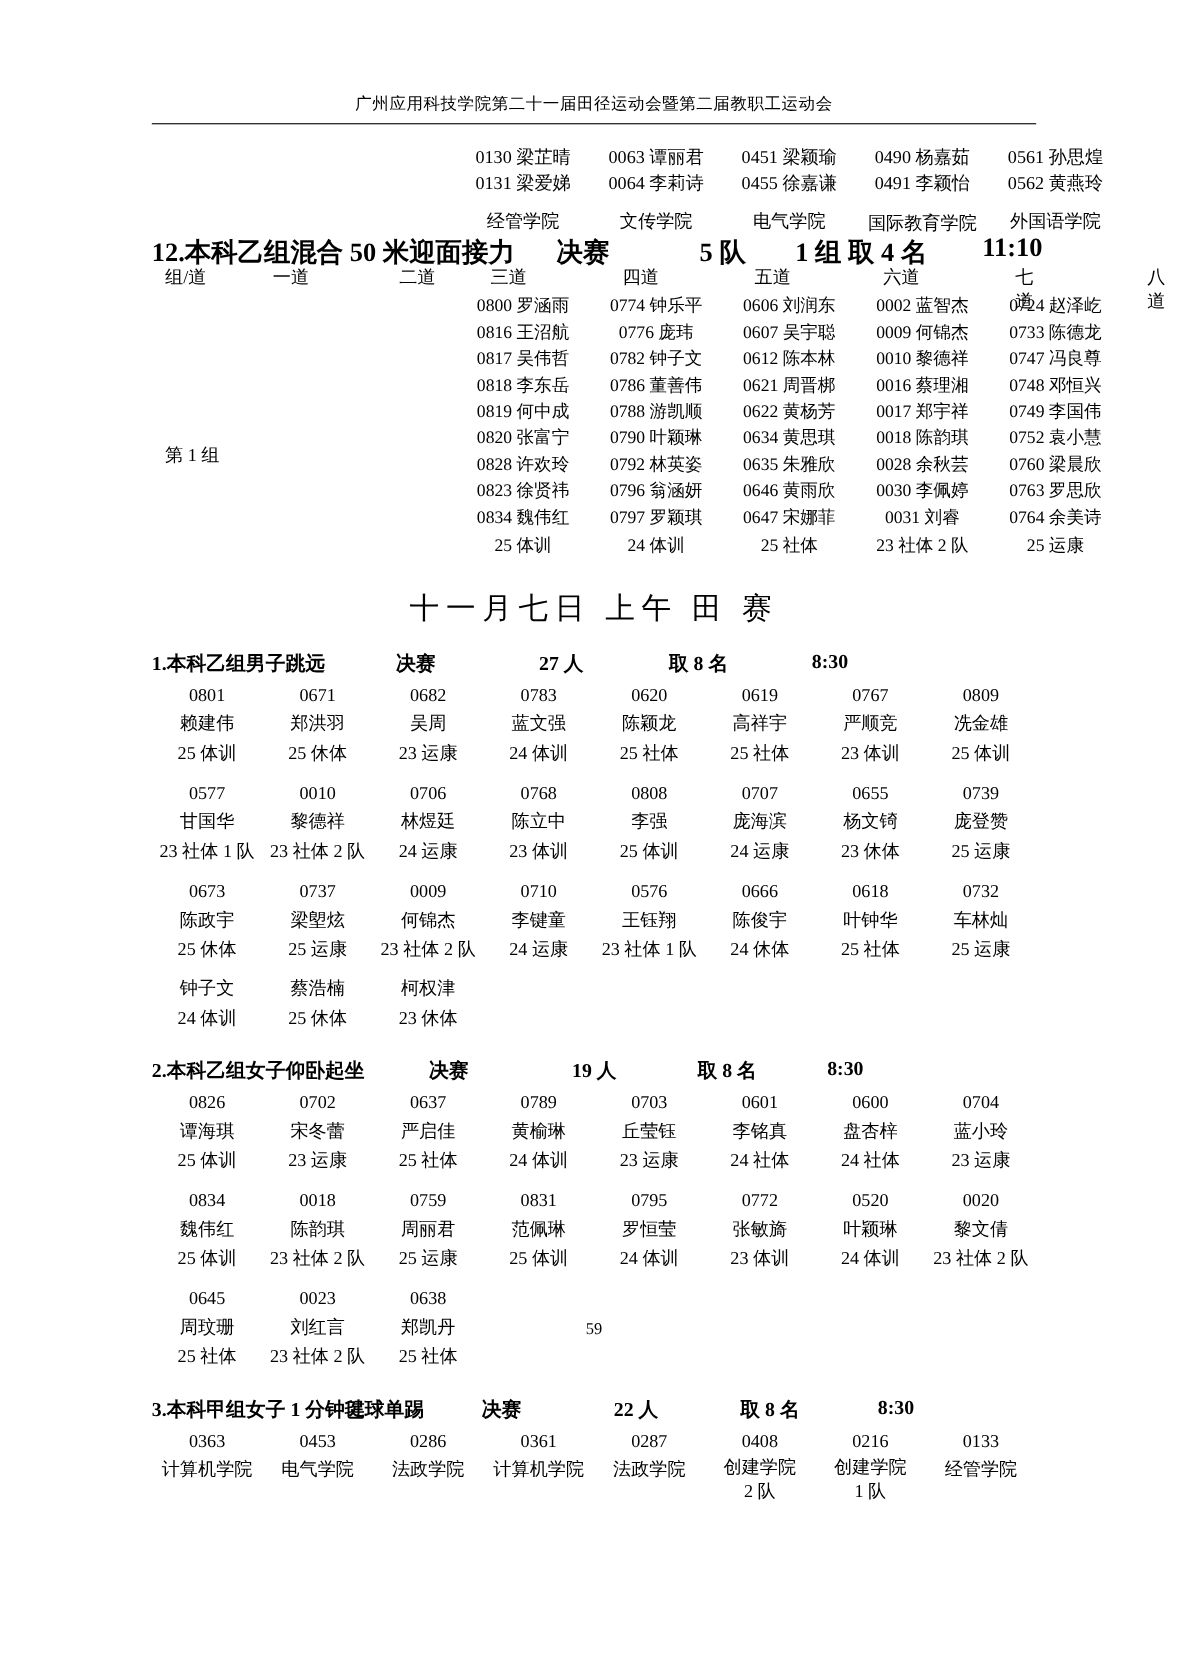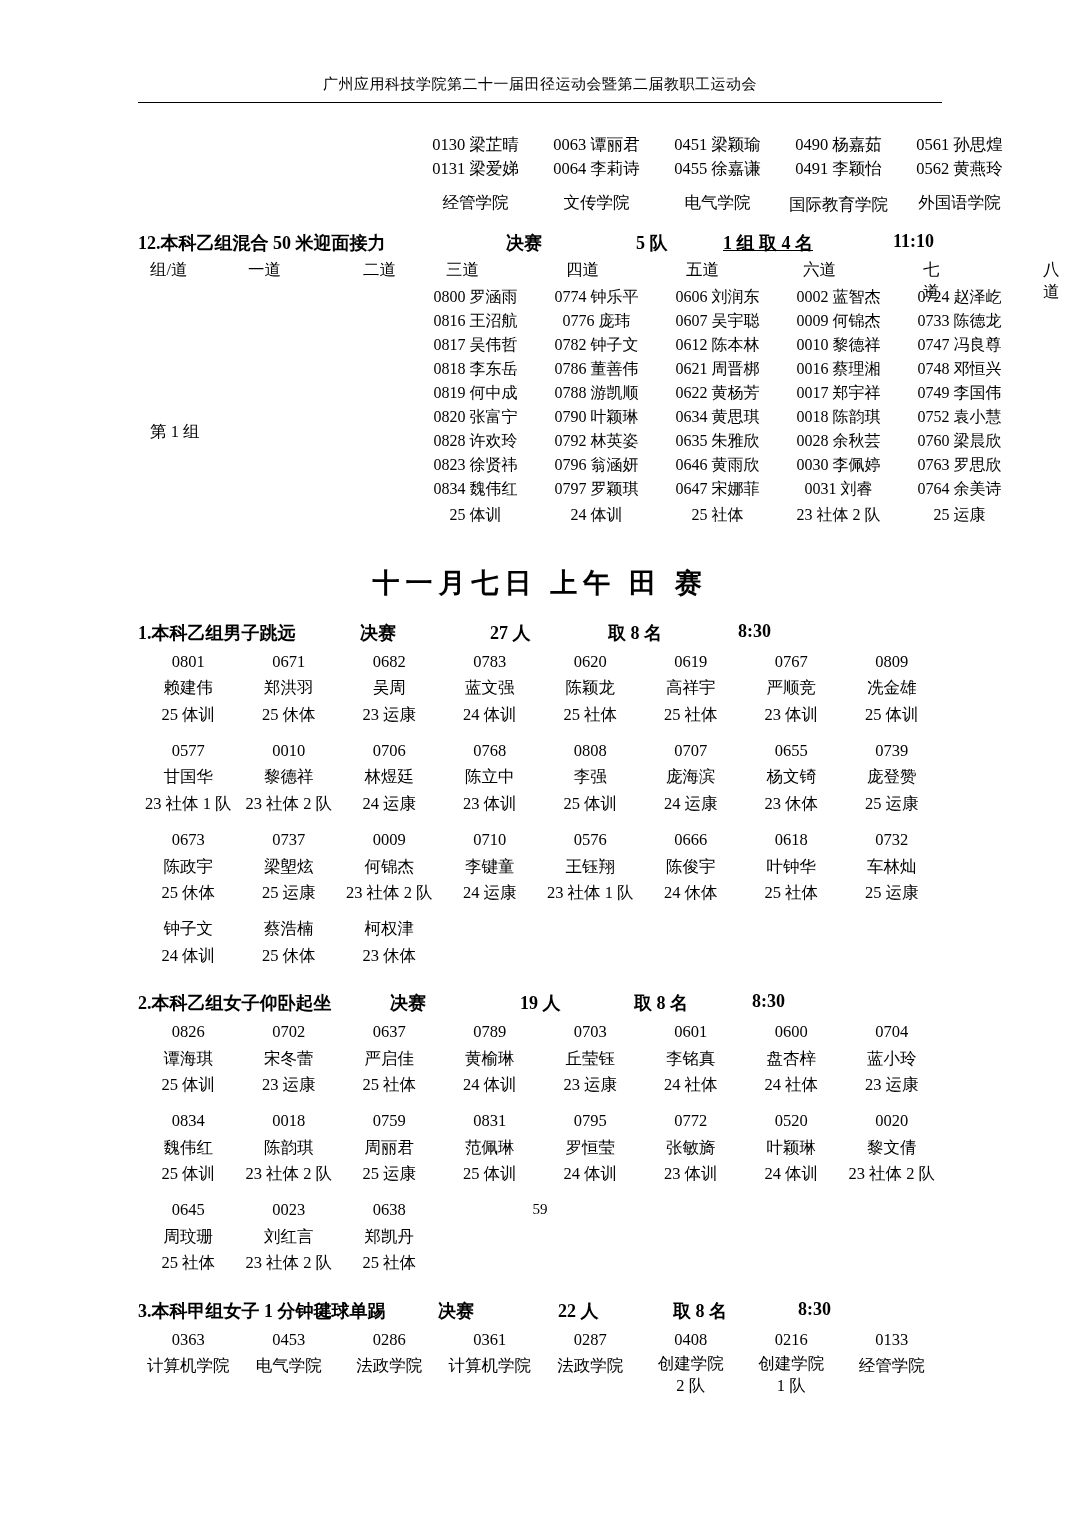--- a/index.html
+++ b/index.html
@@ -12,21 +12,21 @@
     height: 1515px;
     font-family: "Liberation Serif", "DejaVu Serif", serif;
     color: #000000;
     position: relative;
   }
   .page {
     width: 1080px;
     height: 1276px;
     position: relative;
     box-sizing: border-box;
-    padding: 7px 138px;
+    padding: 17px 138px;
   }
   .header {
     text-align: center;
     font-size: 15px;
     padding-top: 68px;
     letter-spacing: 0.5px;
   }
   .header-rule {
     border-bottom: 1.5px solid #000;
     margin-top: 8px;
@@ -40,37 +40,36 @@
     text-align: center;
     font-size: 16.5px;
     line-height: 1.45;
     padding: 0;
     white-space: nowrap;
   }
   .smalltxt { font-size: 15.5px; }
 
   
   .top-frag {
-    margin-top: 30px;
+    margin-top: 18px;
   }
   .top-frag table { width: 605px; margin-left: 277px; }
   .top-frag td { width: 20%; }
 
   
   .event-line {
-    font-size: 18px;
+    font-size: 24px;
     font-weight: bold;
-    margin-top: 16px;
     position: relative;
     height: 26px;
   }
   .event-line .t-name { position: absolute; left: 0; top: 0; }
   .event-line .t-round { position: absolute; left: 368px; top: 0; }
   .event-line .t-count { position: absolute; left: 498px; top: 0; font-weight: bold; }
-  .event-line .t-groups { position: absolute; left: 585px; top: 0; text-decoration: underline; }
+  .event-line .t-groups { position: absolute; left: 585px; top: 0; }
   .event-line .t-time { position: absolute; left: 755px; top: 0; }
 
   .lane-head {
     font-size: 16.5px;
     position: relative;
     height: 24px;
     margin-top: 2px;
   }
   .lane-head span { position: absolute; top: 0; }
 
@@ -82,23 +81,23 @@
     font-size: 16.5px;
   }
   .relay-table { width: 605px; margin-left: 277px; }
   .relay-table td { width: 20%; font-size: 16px; line-height: 1.5; }
   .relay-table tr.unit td { padding-top: 2px; }
 
   
   .day-title {
     text-align: center;
     font-size: 27px;
-    font-weight: bold;
+    font-weight: normal;
     letter-spacing: 6px;
-    margin: 38px 0 8px 0;
+    margin: 26px 0 8px 0;
   }
 
   
   .fe-title {
     font-size: 18px;
     font-weight: bold;
     position: relative;
     height: 26px;
     margin-top: 20px;
   }

